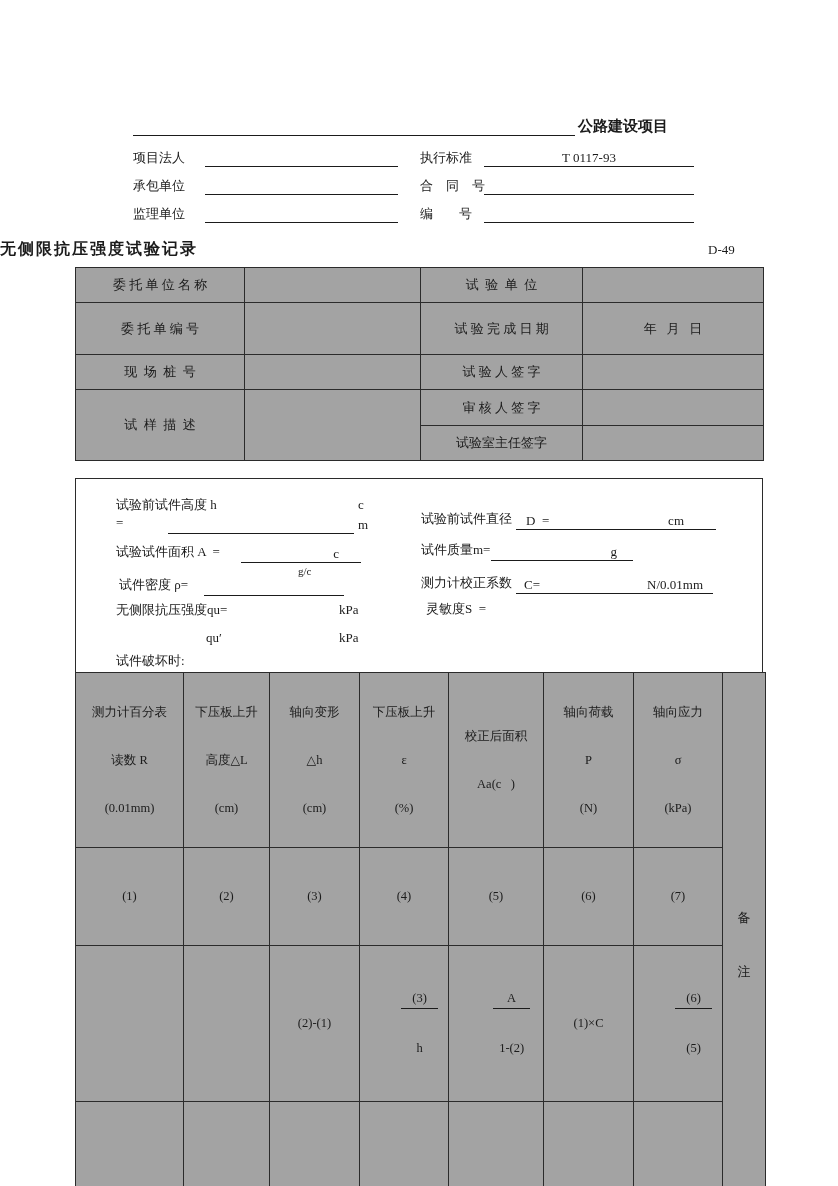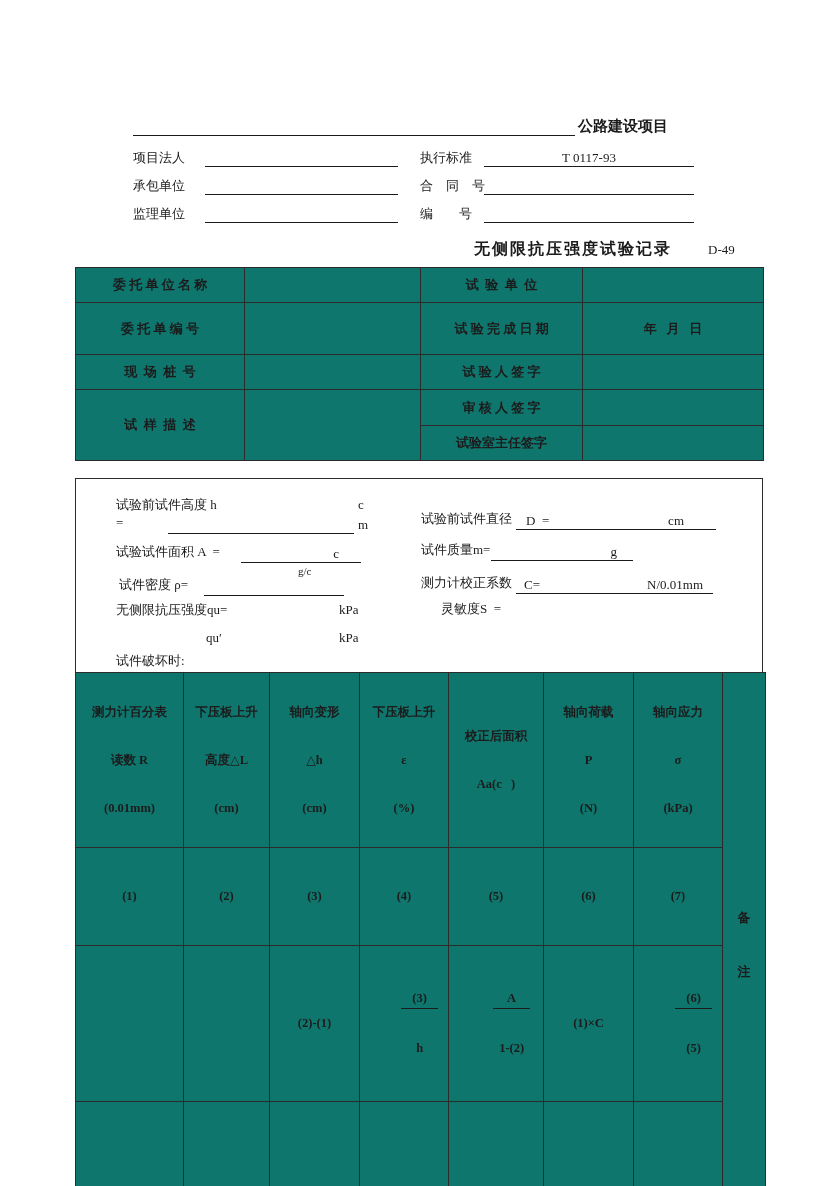--- a/index.html
+++ b/index.html
@@ -9,21 +9,21 @@
     color:#1b1b1b; overflow:hidden;
   }
   .abs { position:absolute; }
   .txt { white-space:pre; font-size:13px; line-height:1.2; }
   .small { font-size:11px; }
   .bold { font-weight:bold; }
   .title-text { font-size:16px; font-weight:bold; letter-spacing:2px; }
   .uline { border-bottom:1px solid #1b1b1b; height:16px; }
   .ufield { border-bottom:1px solid #1b1b1b; height:17px; display:flex; align-items:flex-end; }
   .ufield span { white-space:pre; font-size:13px; line-height:1.25; }
-  table { border-collapse:collapse; table-layout:fixed; background:#0f766e;font-weight:bold; }
+  table { border-collapse:collapse; table-layout:fixed; background:#a3a3a3; }
   td {
     border:1px solid #2b2b2b; text-align:center; vertical-align:middle;
     padding:0; white-space:pre; font-size:13px;
   }
   .data-table td { font-size:12.5px; }
   .hline { display:block; line-height:1.45; }
   .frac { display:inline-block; text-align:center; font-size:12.5px; vertical-align:middle; }
   .frac .num { display:block; border-bottom:1px solid #1b1b1b; padding:0 7px 2px; }
   .frac .den { display:block; padding-top:2px; }
   .remark-cell { vertical-align:middle; }
@@ -57,21 +57,21 @@
 
   <div class="abs txt" style="left:133px; top:206px;">监理单位</div>
   <div class="abs ufield" style="left:205px; top:205px; width:193px; justify-content:center;">
       <span></span>
     </div>
   <div class="abs txt" style="left:420px; top:206px;">编　　号</div>
   <div class="abs ufield" style="left:484px; top:205px; width:210px; justify-content:center;">
       <span></span>
     </div>
 
-  <div class="abs title-text" style="left:0; top:239px; width:672px; text-align:right;">无侧限抗压强度试验记录</div>
+  <div class="abs title-text" style="left:0; top:239px; width:672px; text-align:left;">无侧限抗压强度试验记录</div>
   <div class="abs txt" style="left:708px; top:242px;">D-49</div>
 
   <table class="abs info-table" style="left:75px; top:267px; width:688px;">
     <colgroup>
         <col style="width:169px">
         <col style="width:176px">
         <col style="width:162px">
         <col style="width:181px">
       </colgroup>
     <tbody>
@@ -145,21 +145,21 @@
     <div class="abs ufield" style="left:415px; top:64px; width:142px; justify-content:flex-end;">
         <span style="padding-right:16px;">g</span>
       </div>
 
     <div class="abs txt" style="left:345px; top:96px;">测力计校正系数</div>
     <div class="abs ufield" style="left:440px; top:97px; width:197px; justify-content:space-between;">
       <span style="padding-left:8px;">C=</span>
       <span style="padding-right:10px;">N/0.01mm</span>
     </div>
 
-    <div class="abs txt" style="left:365px; top:122px;">灵敏度S  =</div>
+    <div class="abs txt" style="left:350px; top:122px;">灵敏度S  =</div>
 
     <table class="data-table abs" style="left:-1px; top:193px; width:690px;">
       <colgroup>
         <col style="width:108px">
           <col style="width:86px">
           <col style="width:90px">
           <col style="width:89px">
         <col style="width:95px">
           <col style="width:90px">
           <col style="width:89px">

